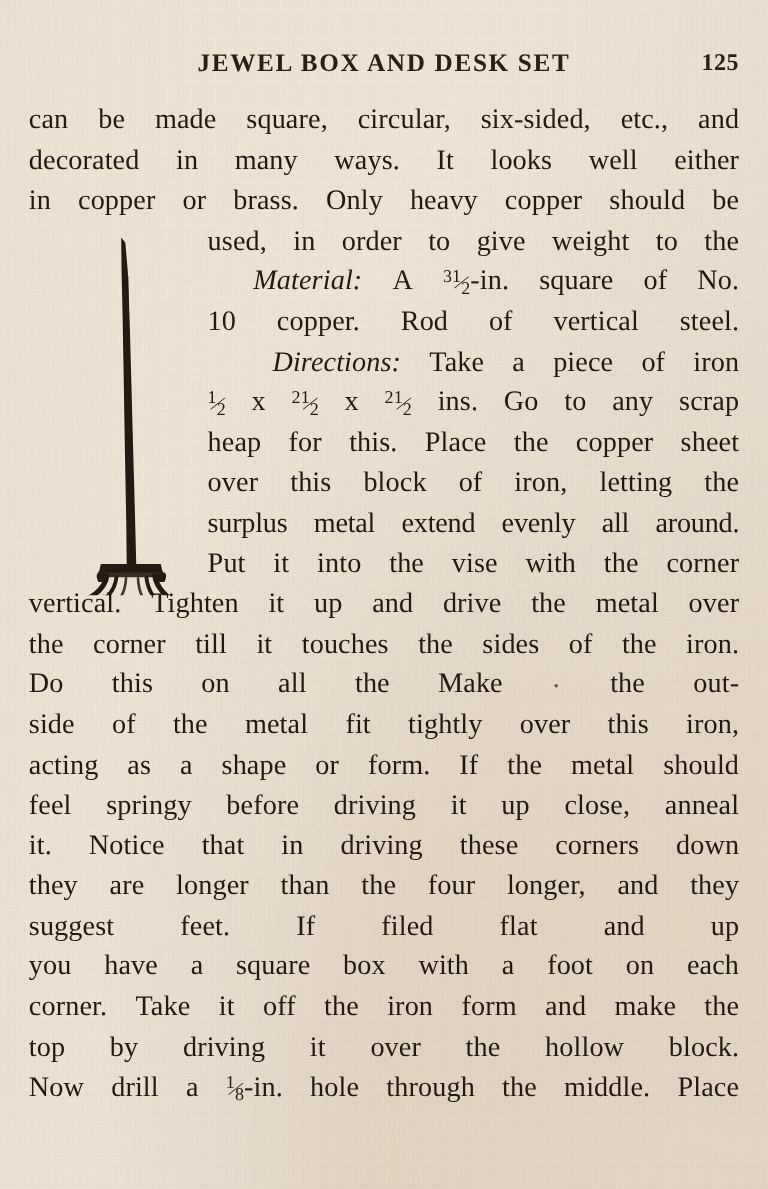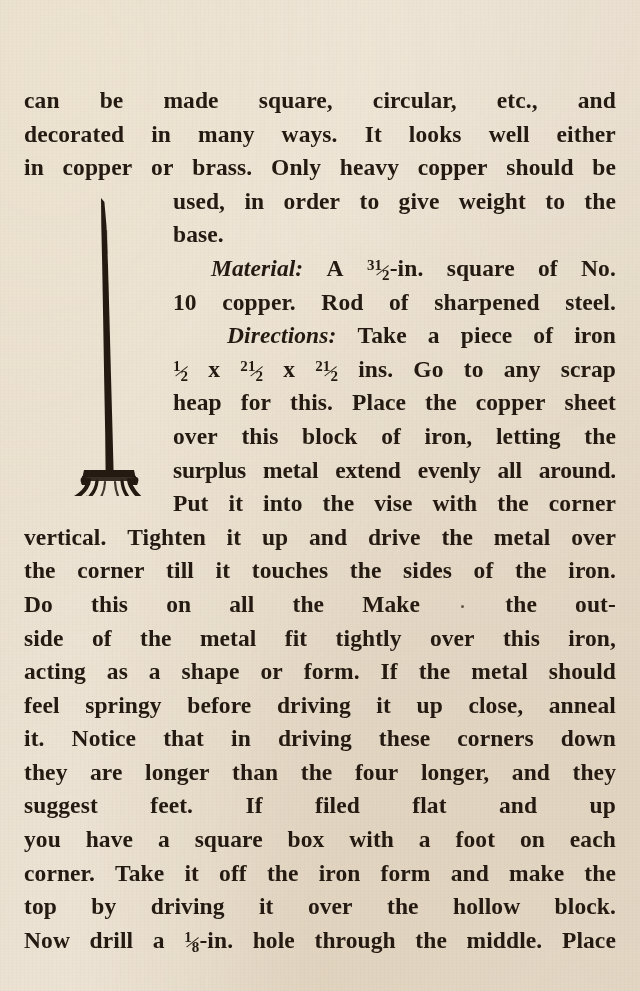--- a/index.html
+++ b/index.html
@@ -72,21 +72,20 @@
     letter-spacing: .5px;
     color: #2a1f15;
   }
 
   
   #body {
     position: absolute;
     left: 24px;
     top: 84px;
     width: 592px;
-    font-weight: bold;
   }
 
   .ln {
     display: flex;
     height: 33.6px;
     align-items: baseline;
     font-size: 23.5px;
     line-height: 33.6px;
     color: #241a11;
     white-space: pre;
@@ -150,20 +149,24 @@
     width: 124px;
     height: 300px;
   }
   #figure svg { display: block; }
 </style>
 </head>
 <body>
 
 <div id="page">
 
+  <div id="runhead" class="layer">
+    <div class="title">JEWEL BOX AND DESK SET</div>
+    <div class="folio">125</div>
+  </div>
 
   <div id="figure" class="layer">
     <svg width="124" height="300" viewBox="0 0 124 300">
       <g fill="#241a11" stroke="none">
 
         <path d="M75 2 L78.4 6 L80.5 30 L82 70 L83.4 120 L85 180 L86.6 238 L87.6 276
                  L79.6 276 L79.2 238 L78.1 180 L77.1 120 L76.2 70 L75.3 30 Z"></path>
 
         <path d="M79.6 34 L81.2 34 L81.5 58 L79.9 58 Z" opacity=".55"></path>
         <path d="M80.4 86 L82.1 86 L82.5 112 L80.8 112 Z" opacity=".45"></path>
@@ -213,20 +216,21 @@
   </div>
 
   <div id="body" class="layer">
 
     <div class="ln just">
       <span class="w">can</span>
       <span class="w">be</span>
       <span class="w">made</span>
       <span class="w">square,</span>
       <span class="w">circular,</span>
+      <span class="w">six-sided,</span>
       <span class="w">etc.,</span>
       <span class="w">and</span>
     </div>
 
     <div class="ln just">
       <span class="w">decorated</span>
       <span class="w">in</span>
       <span class="w">many</span>
       <span class="w">ways.</span>
       <span class="w">It</span>
@@ -251,39 +255,36 @@
       <span class="w">used,</span>
       <span class="w">in</span>
       <span class="w">order</span>
       <span class="w">to</span>
       <span class="w">give</span>
       <span class="w">weight</span>
       <span class="w">to</span>
       <span class="w">the</span>
     </div>
 
-    <div class="ln left ind">
-      <span class="w">base.</span>
-    </div>
 
     <div class="ln just ind">
       <span class="w it" style="margin-left:38px">Material:</span>
       <span class="w">A</span>
       <span class="w"><span class="frac"><span class="n">3</span><span class="n">1</span><span class="s">⁄</span><span class="d">2</span></span>-in.</span>
       <span class="w">square</span>
       <span class="w">of</span>
       <span class="w">No.</span>
     </div>
 
     <div class="ln just ind">
       <span class="w">10</span>
       <span class="w">copper.</span>
       <span class="w">Rod</span>
       <span class="w">of</span>
-      <span class="w">sharpened</span>
+      <span class="w">vertical</span>
       <span class="w">steel.</span>
     </div>
 
     <div class="ln just ind">
       <span class="w it" style="margin-left:54px">Directions:</span>
       <span class="w">Take</span>
       <span class="w">a</span>
       <span class="w">piece</span>
       <span class="w">of</span>
       <span class="w">iron</span>

